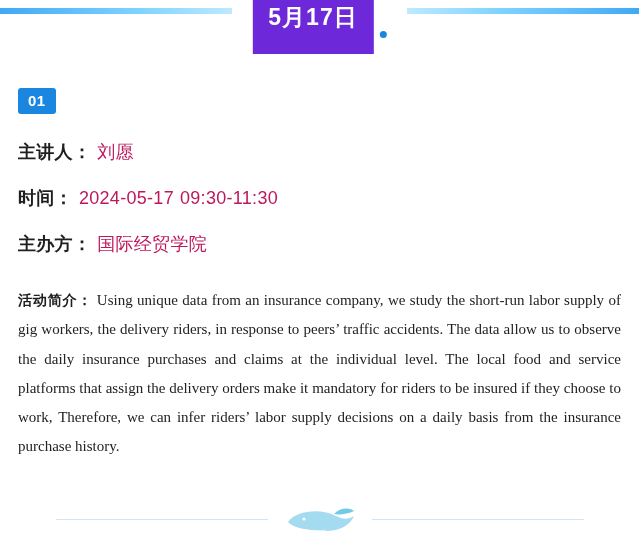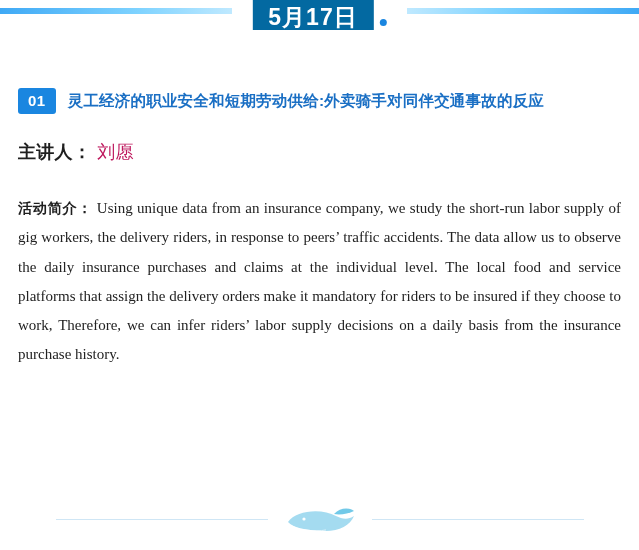--- a/index.html
+++ b/index.html
@@ -38,26 +38,26 @@
   }
   .date-badge {
     position: absolute;
     left: 50%;
     transform: translateX(-50%);
     top: 0px;
     display: flex;
     align-items: center;
   }
   .date-chip {
-    background: #0369a1;
+    background: #6d28d9;
     color: #ffffff;
     font-size: 23px;
     font-weight: bold;
     letter-spacing: 1px;
-    padding: 4px 16px 0 16px;
+    padding: 4px 16px 24px 16px;
     line-height: 1.15;
     font-family: "Liberation Sans", sans-serif;
   }
   .date-dot {
     width: 7px;
     height: 7px;
     border-radius: 50%;
     background: #1a86e0;
     margin-left: 6px;
     margin-top: 14px;
@@ -157,27 +157,35 @@
   <div class="header-bar-left"></div>
   <div class="header-bar-right"></div>
   <div class="date-badge">
     <div class="date-chip">5月17日</div>
     <div class="date-dot"></div>
   </div>
 </div>
 
 <div class="title-row">
   <span class="title-number">01</span>
-  <span class="title-text">灵工经济的职业安全和短期劳动供给:外卖骑手对同伴交通事故的反应</span>
 </div>
 
 <div class="meta-list">
   <div class="meta-row">
     <span class="meta-label">主讲人：</span>
     <span class="meta-value">刘愿</span>
+  </div>
+  <div class="meta-row">
+    <span class="meta-label">时间：</span>
+    <span class="meta-value">2024-05-17</span>
+    <span class="meta-value emph">09:30-11:30</span>
+  </div>
+  <div class="meta-row">
+    <span class="meta-label">主办方：</span>
+    <span class="meta-value">国际经贸学院</span>
   </div>
 </div>
 
 <div class="abstract">
   <span class="abstract-label">活动简介：</span>
   <span class="abstract-body">Using unique data from an insurance company, we study the short-run labor supply of gig workers, the delivery riders, in response to peers’ traffic accidents. The data allow us to observe the daily insurance purchases and claims at the individual level. The local food and service platforms that assign the delivery orders make it mandatory for riders to be insured if they choose to work, Therefore, we can infer riders’ labor supply decisions on a daily basis from the insurance purchase history.</span>
 </div>
 
 <div class="footer">
   <div class="footer-line"></div>

